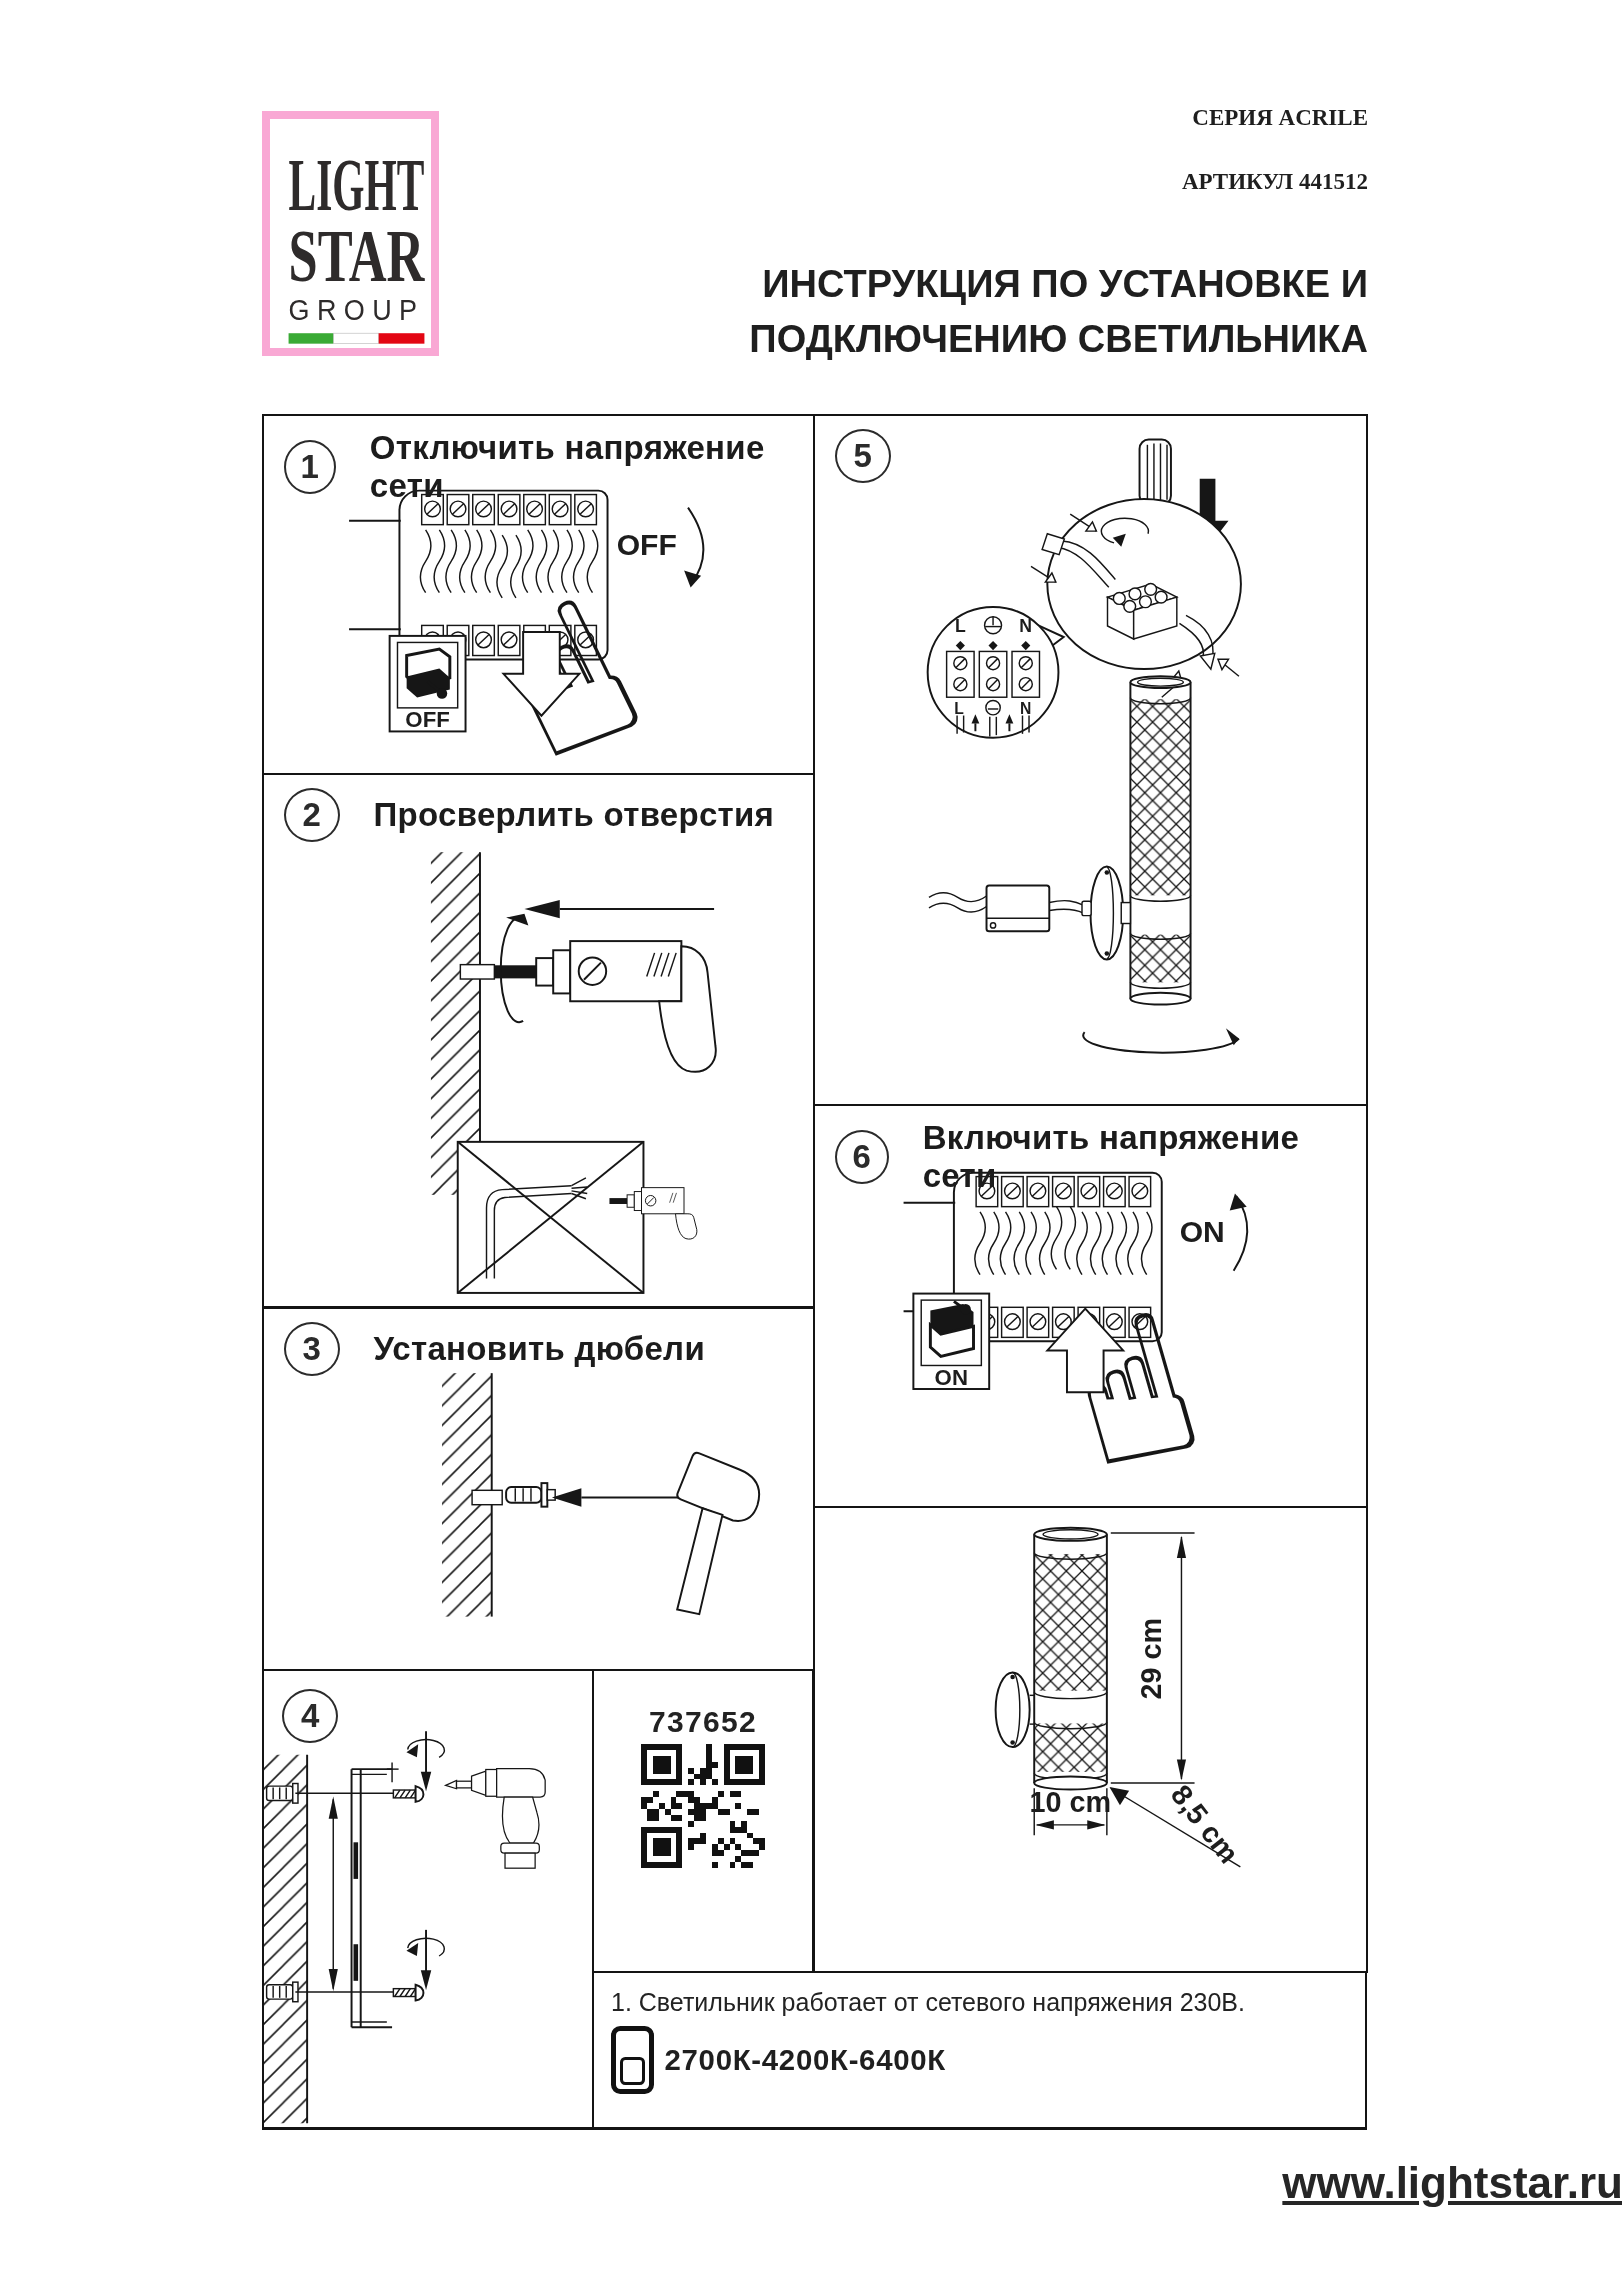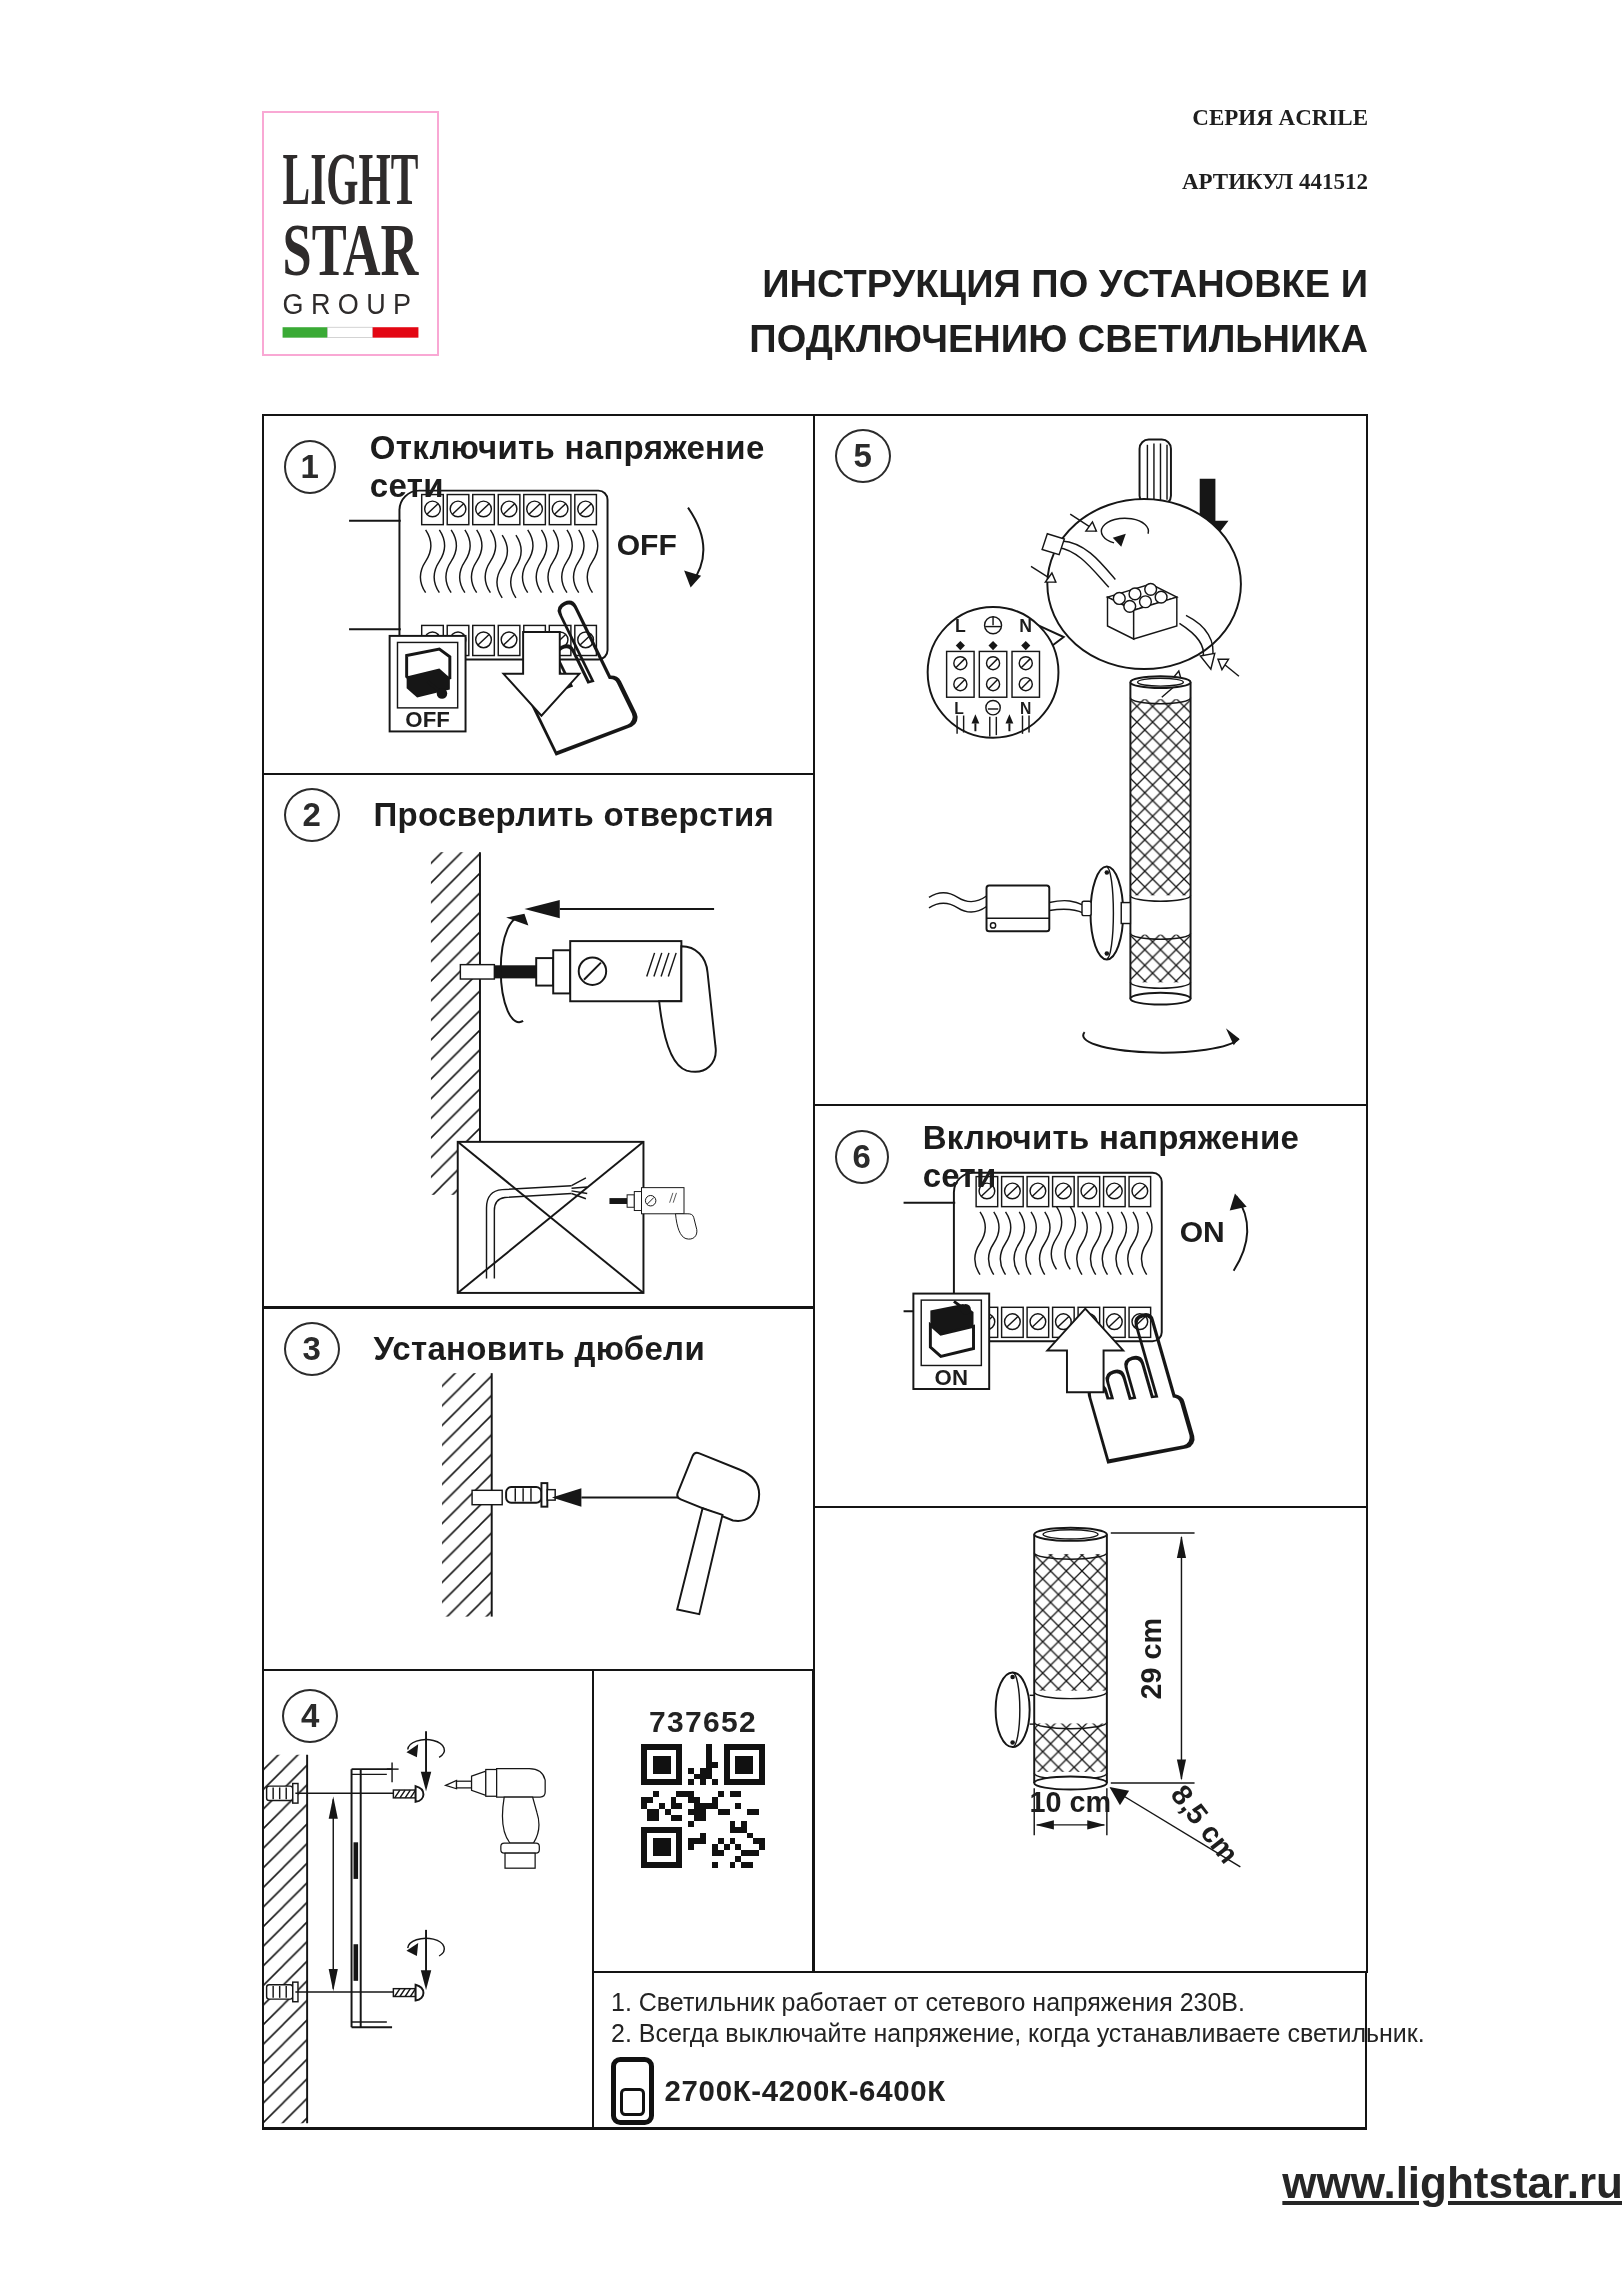--- a/index.html
+++ b/index.html
@@ -9,21 +9,21 @@
   .panel svg{position:absolute;left:0;top:0;}
   .step-head{position:absolute;left:19.6px;top:13px;display:flex;align-items:center;z-index:5;}
   .badge{width:52px;height:50px;border:2.6px solid #2b2b2b;border-radius:50%;
          display:flex;align-items:center;justify-content:center;
          font-size:33px;font-weight:600;color:#2b2b2b;background:#fff;}
   .step-label{margin-left:34px;font-size:33px;font-weight:700;color:#1c1c1c;letter-spacing:0.3px;}
   .title-line{position:absolute;right:255px;font-weight:700;color:#1f1f1f;white-space:nowrap;}
   .t-small{font-size:23px;font-family:Liberation Serif, serif;}
   .t-big{font-size:38px;}
   .logo-box{position:absolute;left:262px;top:111px;width:177px;height:245px;
-            border:2px solid #f9a8d4;box-sizing:border-box;background:#fff;}
+            border:8px solid #f9a8d4;box-sizing:border-box;background:#fff;}
   .qr-article{position:absolute;left:0;top:34px;width:100%;text-align:center;
               font-size:30px;font-weight:600;letter-spacing:1.3px;color:#222;}
   .notes-body{position:absolute;left:17px;top:14.4px;right:13px;}
   .note-line{font-size:25px;color:#232323;line-height:31px;white-space:nowrap;}
   .temp-row{margin-top:7.9px;display:flex;align-items:center;gap:10.5px;}
   .switch-icon{width:33px;height:58px;border:5.2px solid #111;border-radius:9.2px;position:relative;background:#fff;}
   .switch-icon::after{content:"";position:absolute;left:3.9px;right:3.9px;bottom:4.6px;height:22px;
                       border:3.9px solid #111;border-radius:5.2px;}
   .temp-text{font-size:29.4px;font-weight:600;color:#1f1f1f;letter-spacing:0.7px;}
   .footer{position:absolute;left:0;top:2158px;width:1623px;text-align:right;
@@ -783,21 +783,20 @@
         <line class="k2" x1="452" y1="428" x2="650" y2="548"></line>
         <polygon class="kf" points="450,426 480,432 466,454"></polygon>
         <text class="svd" transform="rotate(52 584 492)" x="584" y="492" text-anchor="middle">8,5 cm</text>
       </g>
     </svg>
   </div>
 
   <div class="panel" id="notes" style="left:592px;top:1971px;width:775px;height:159px;border-bottom-width:3.9px;padding-left:24px;">
     <div class="notes-body">
       <div class="note-line">1. Светильник работает от сетевого напряжения 230В.</div>
-      <div class="note-line">2. Всегда выключайте напряжение, когда устанавливаете светильник.</div>
       <div class="temp-row">
         <div class="switch-icon"></div>
         <div class="temp-text">2700К-4200К-6400К</div>
       </div>
     </div>
   </div>
 
   <div class="footer">www.lightstar.ru</div>
 
 </div>

